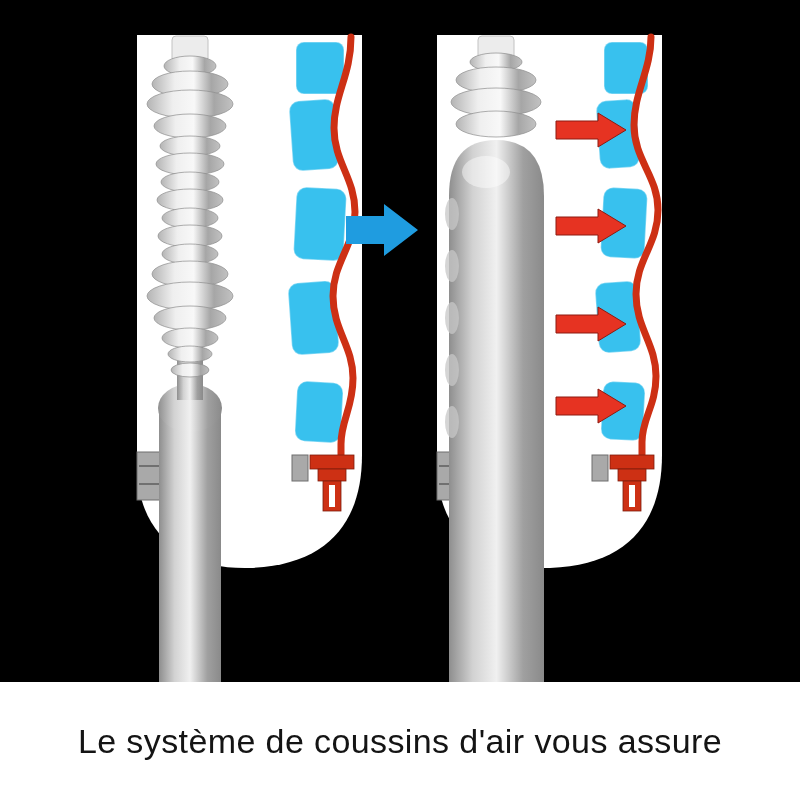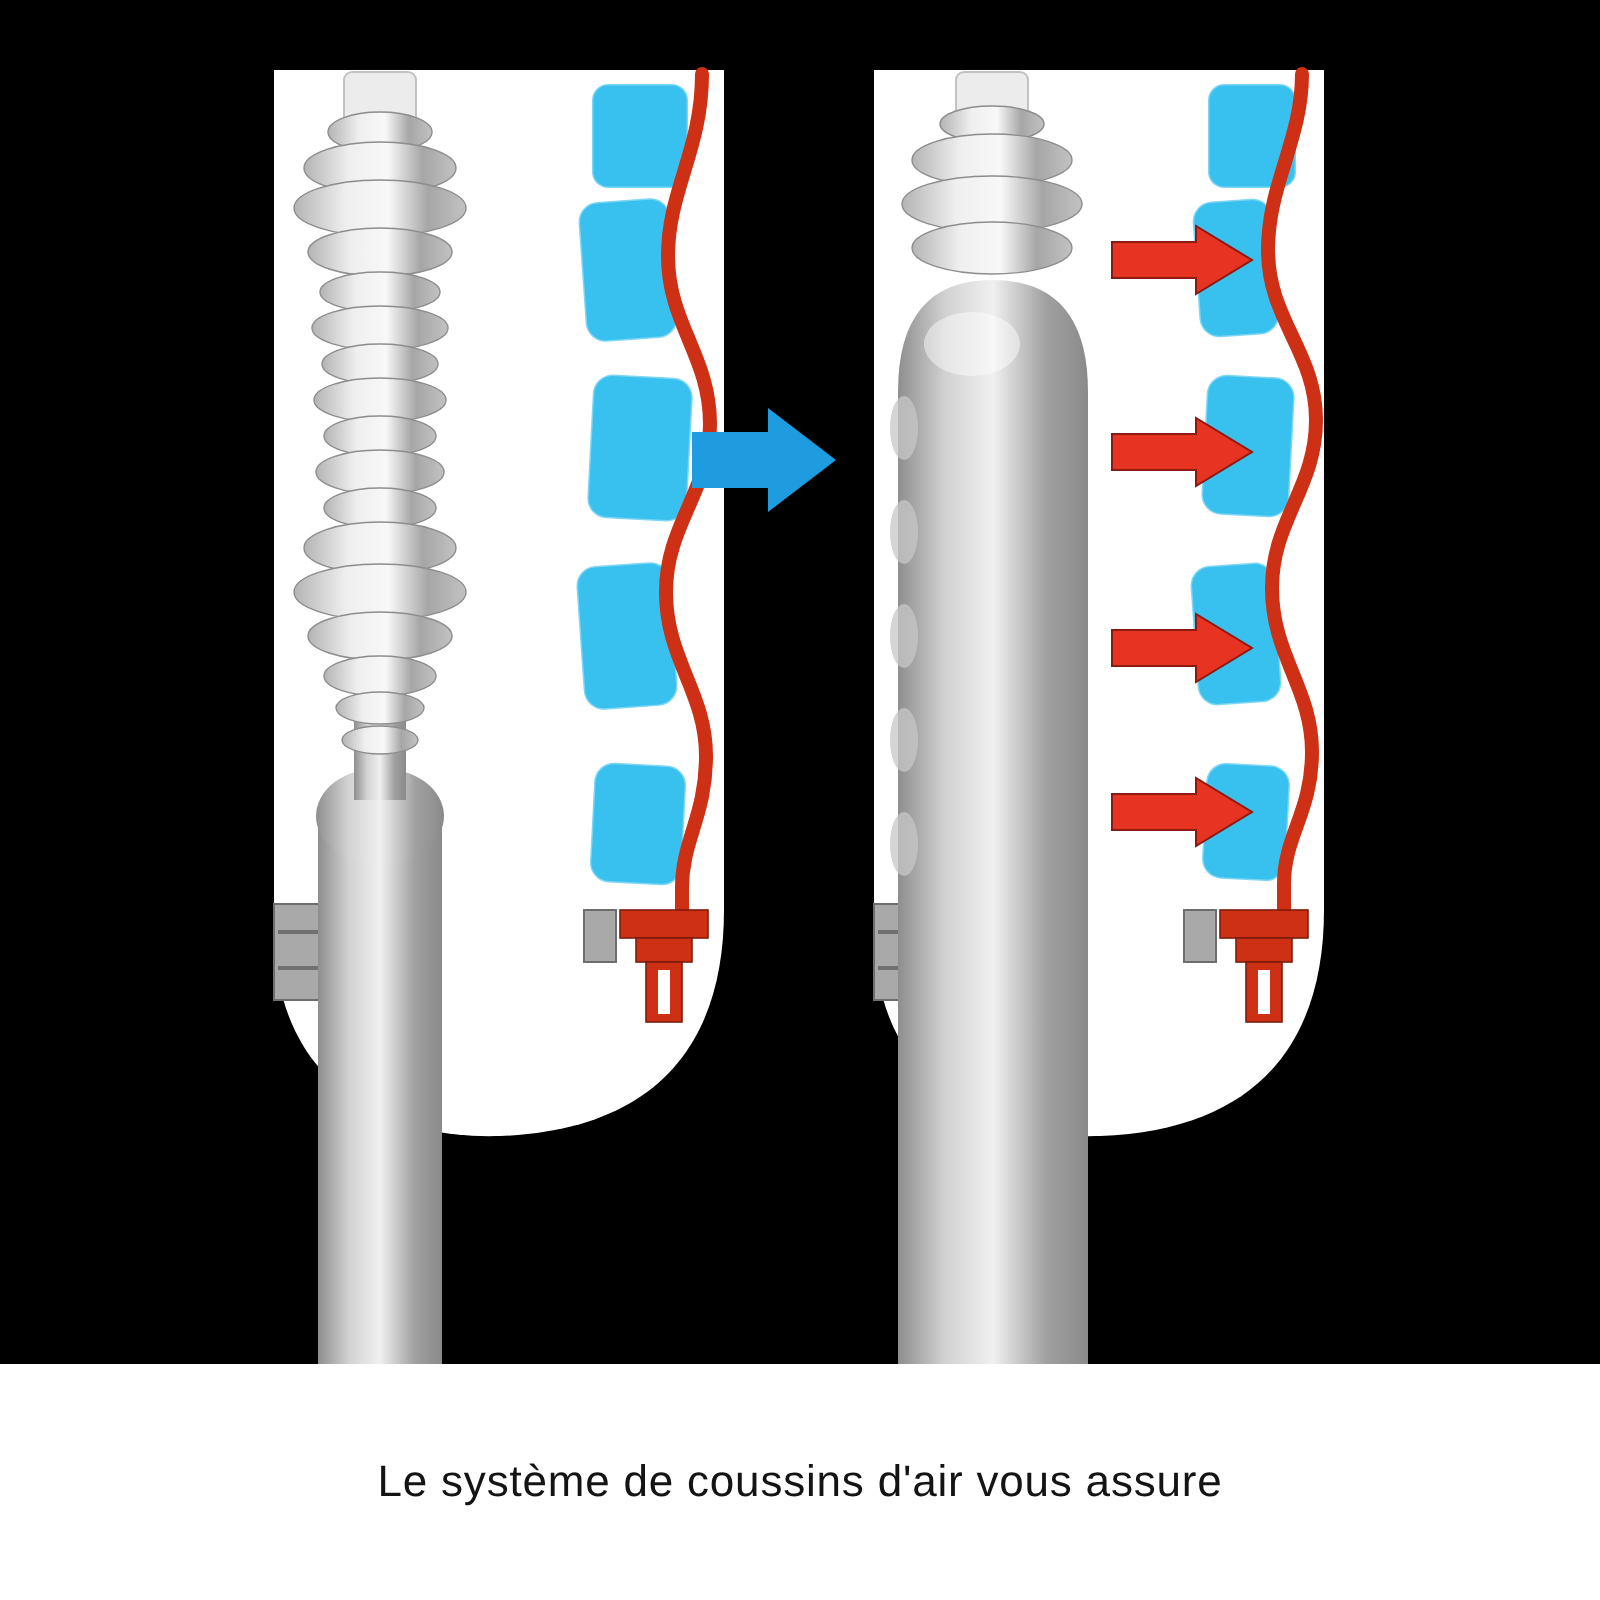--- a/index.html
+++ b/index.html
@@ -9,21 +9,21 @@
     font-family:"Liberation Sans",sans-serif;
   }
   .stage{width:800px;height:682px;background:var(--background,#000);}
   .caption-area{
     width:800px;height:118px;
     background:var(--caption-bg,#fff);
     display:flex;flex-direction:column;justify-content:center;align-items:center;
     gap:3px;
   }
   .caption-line{
-    font-size:22px;line-height:34px;color:var(--caption-text,#111);
+    font-size:34px;line-height:34px;color:var(--caption-text,#111);
     letter-spacing:.4px;white-space:nowrap;
   }
   
   .case{fill:#ffffff;}
   .cushion{fill:var(--cushion-blue,#38c1ee);stroke:rgba(255,255,255,.35);stroke-width:1.5;}
   .wall{fill:none;stroke:var(--wall-red,#cd3014);stroke-width:7;stroke-linecap:round;}
   .red-part{fill:var(--wall-red,#cd3014);stroke:#7e1c0c;stroke-width:.8;}
   .blue-arrow{fill:var(--arrow-blue,#1f9ce0);}
   .red-arrow{fill:var(--arrow-red,#e63322);stroke:#8d1a10;stroke-width:1;}
   .metal{fill:url(#metalGrad);stroke:#8d8d8d;stroke-width:.7;}

